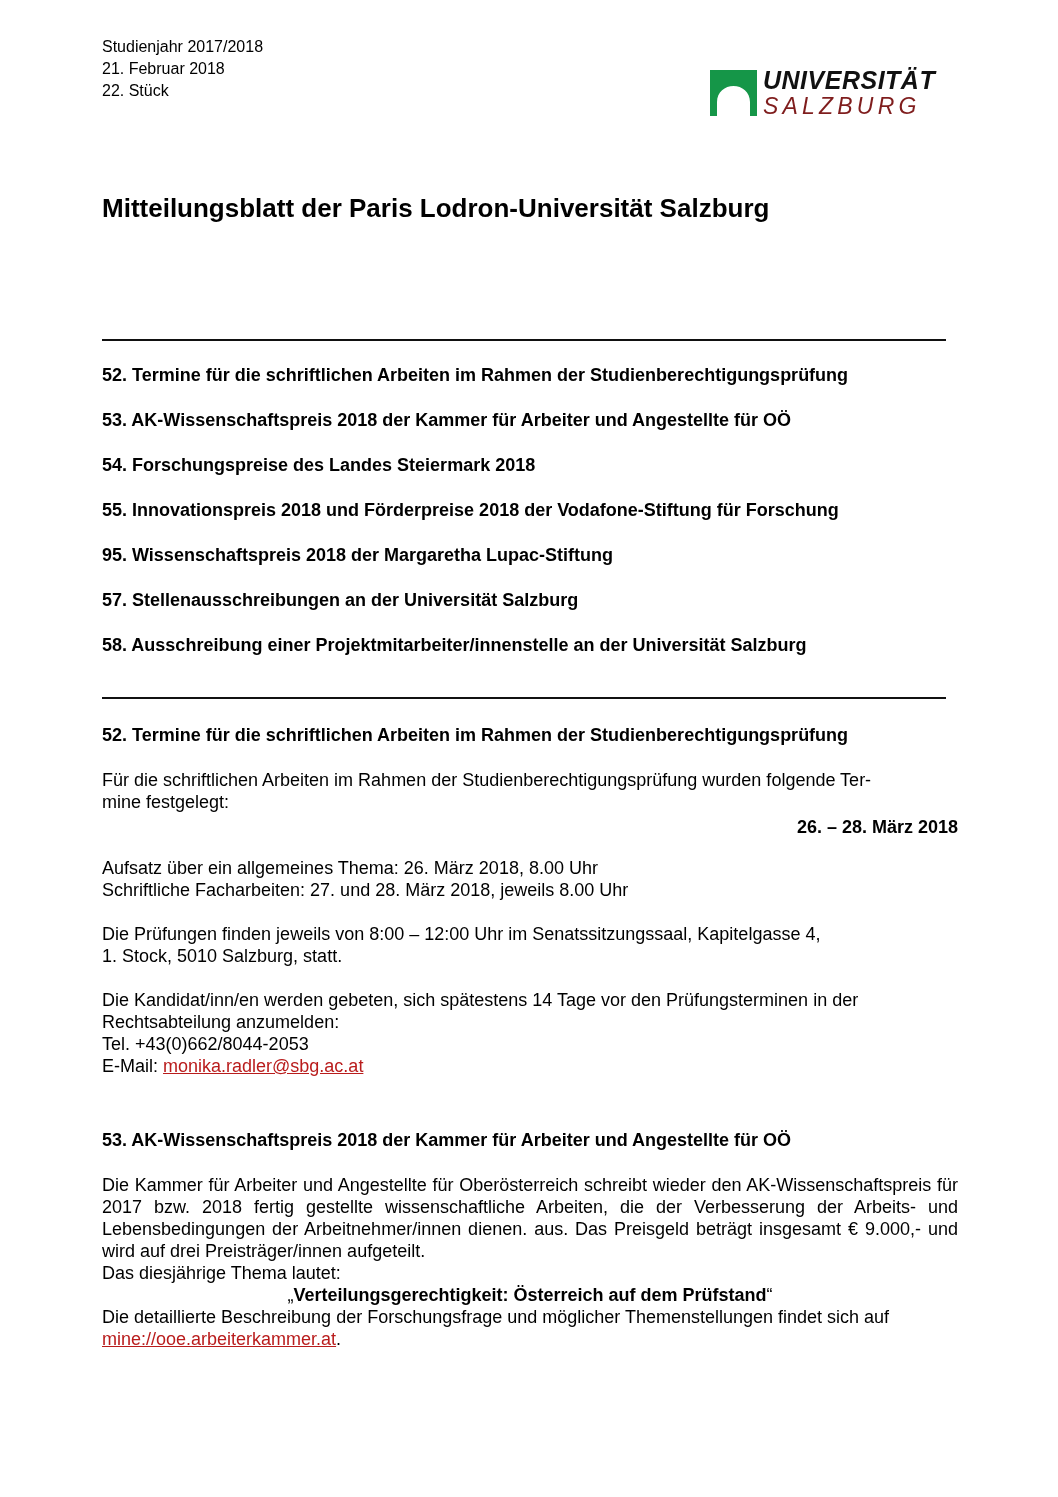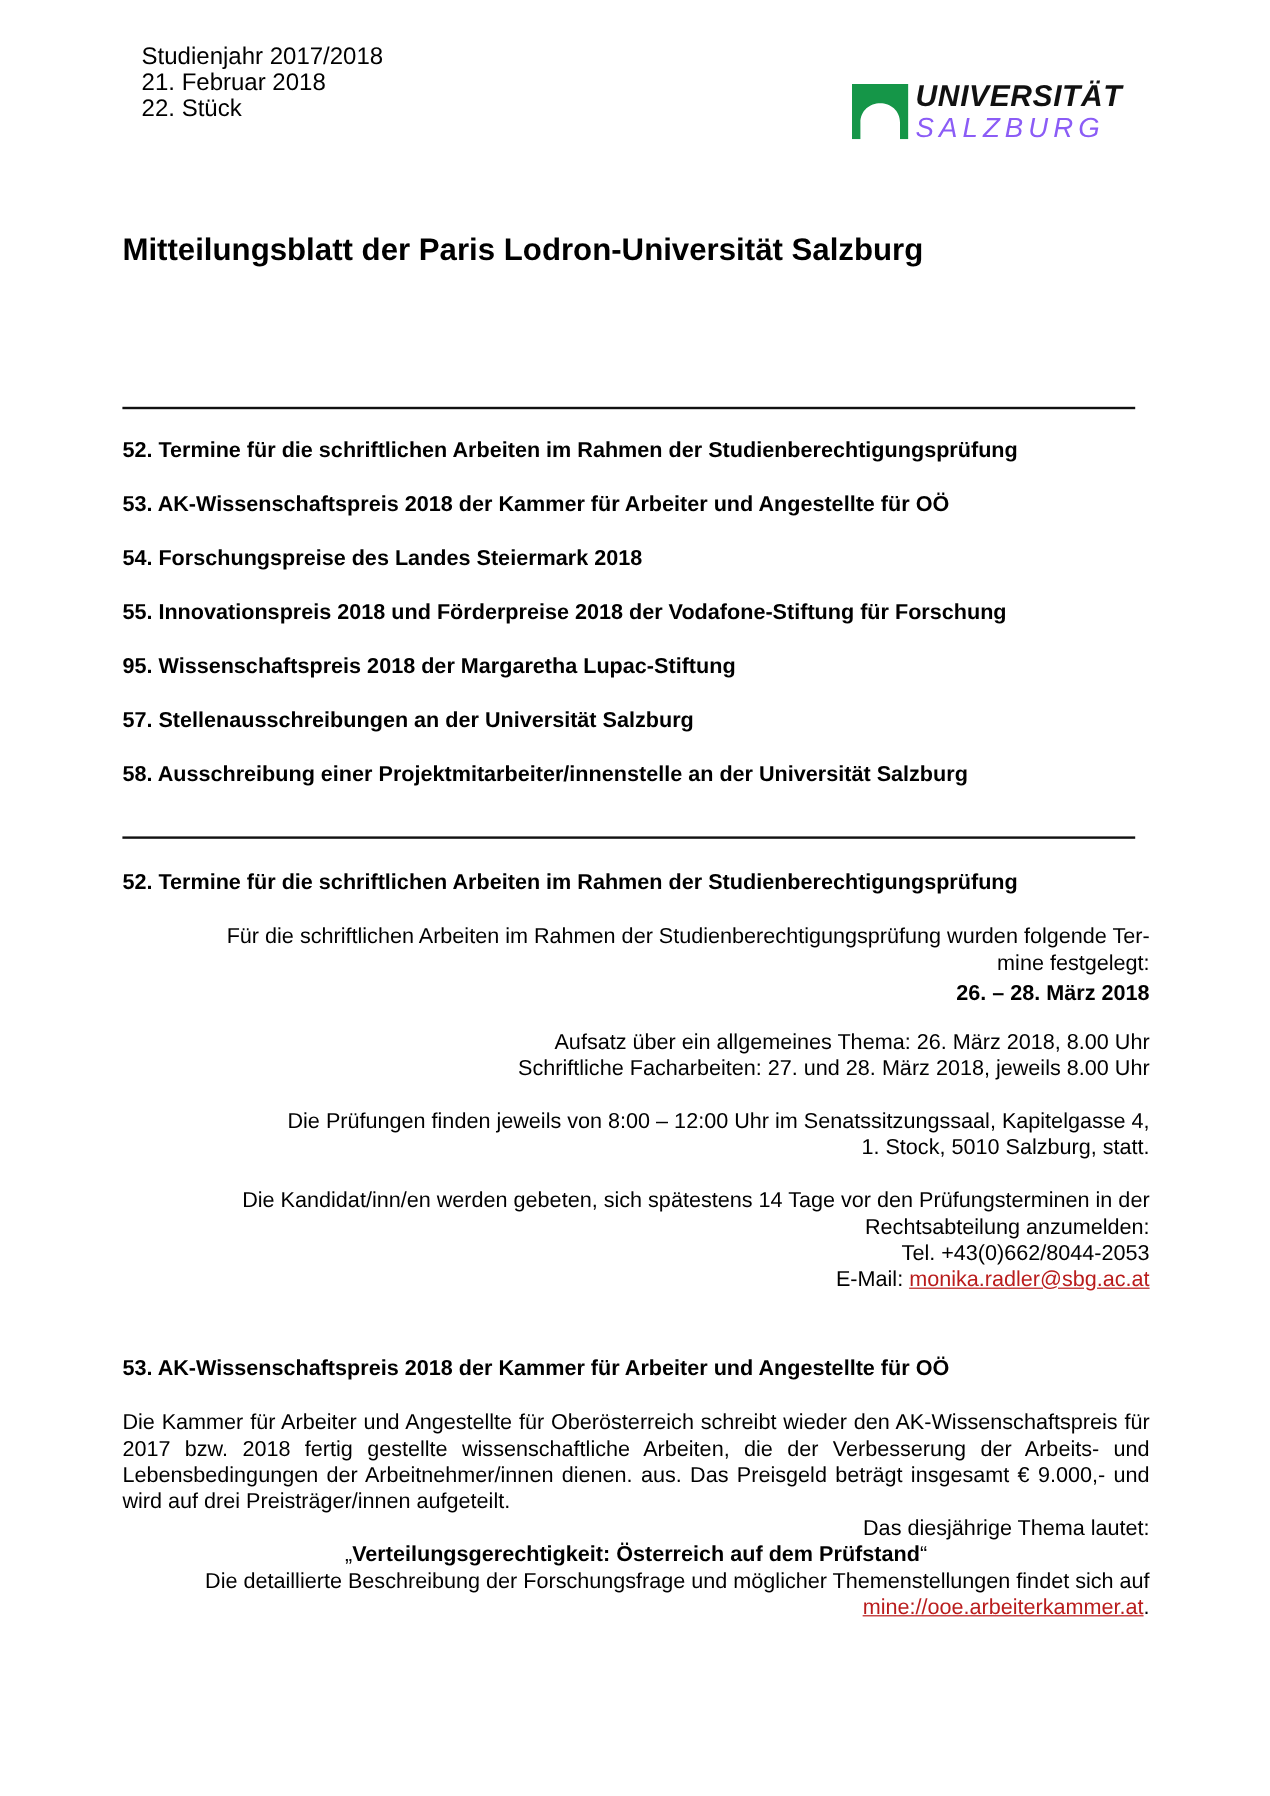--- a/index.html
+++ b/index.html
@@ -1,32 +1,32 @@
 <!DOCTYPE html>
 <html><head>
 <meta charset="utf-8">
 <style>
   html, body { margin: 0; padding: 0; background: #ffffff; }
   body {
     width: 1058px; height: 1497px; position: relative; overflow: hidden;
     font-family: "Liberation Sans", sans-serif; color: #000;
   }
-  .meta { position: absolute; left: 118px; top: 36px; font-size: 20px; line-height: 22px; }
+  .meta { position: absolute; left: 102px; top: 36px; font-size: 16px; line-height: 22px; }
   .meta div { white-space: nowrap; }
   .logo { position: absolute; left: 710px; top: 67px; width: 210px; height: 52px; font-style: italic; }
   .logo-mark { position: absolute; left: 0; top: 3px; width: 47px; height: 46px; }
   .logo-top { position: absolute; left: 53px; top: 0; font-size: 25px; font-weight: bold; letter-spacing: 0.5px; line-height: 26px; color: #111; }
-  .logo-bottom { position: absolute; left: 53px; top: 26px; font-size: 23px; letter-spacing: 4.2px; line-height: 26px; color: #8b5cf6; }
+  .logo-bottom { position: absolute; left: 53px; top: 26px; font-size: 23px; letter-spacing: 4.2px; line-height: 26px; color: #7f1d1d; }
   .title { position: absolute; left: 102px; top: 193px; font-size: 26px; font-weight: bold; white-space: nowrap; }
   .rule { position: absolute; left: 102px; width: 844px; height: 0; border-top: 2px solid #111; }
   .toc { position: absolute; left: 102px; top: 364px; }
   .toc-item { font-size: 18px; font-weight: bold; height: 45px; line-height: 22px; white-space: nowrap; }
   .sec { position: absolute; left: 102px; width: 856px; font-size: 18px; line-height: 22px; }
   .h { font-weight: bold; white-space: nowrap; }
-  .p { font-size: 18px; line-height: 22px; text-align: right; }
+  .p { font-size: 18px; line-height: 22px; }
   .center-bold { text-align: right; font-weight: bold; }
   .justify { text-align: justify; }
   a.link { color: #b91c1c; text-decoration: underline; }
 </style>
 </head>
 <body>
 
 <div class="meta">
   <div>Studienjahr 2017/2018</div>
   <div>21. Februar 2018</div>

